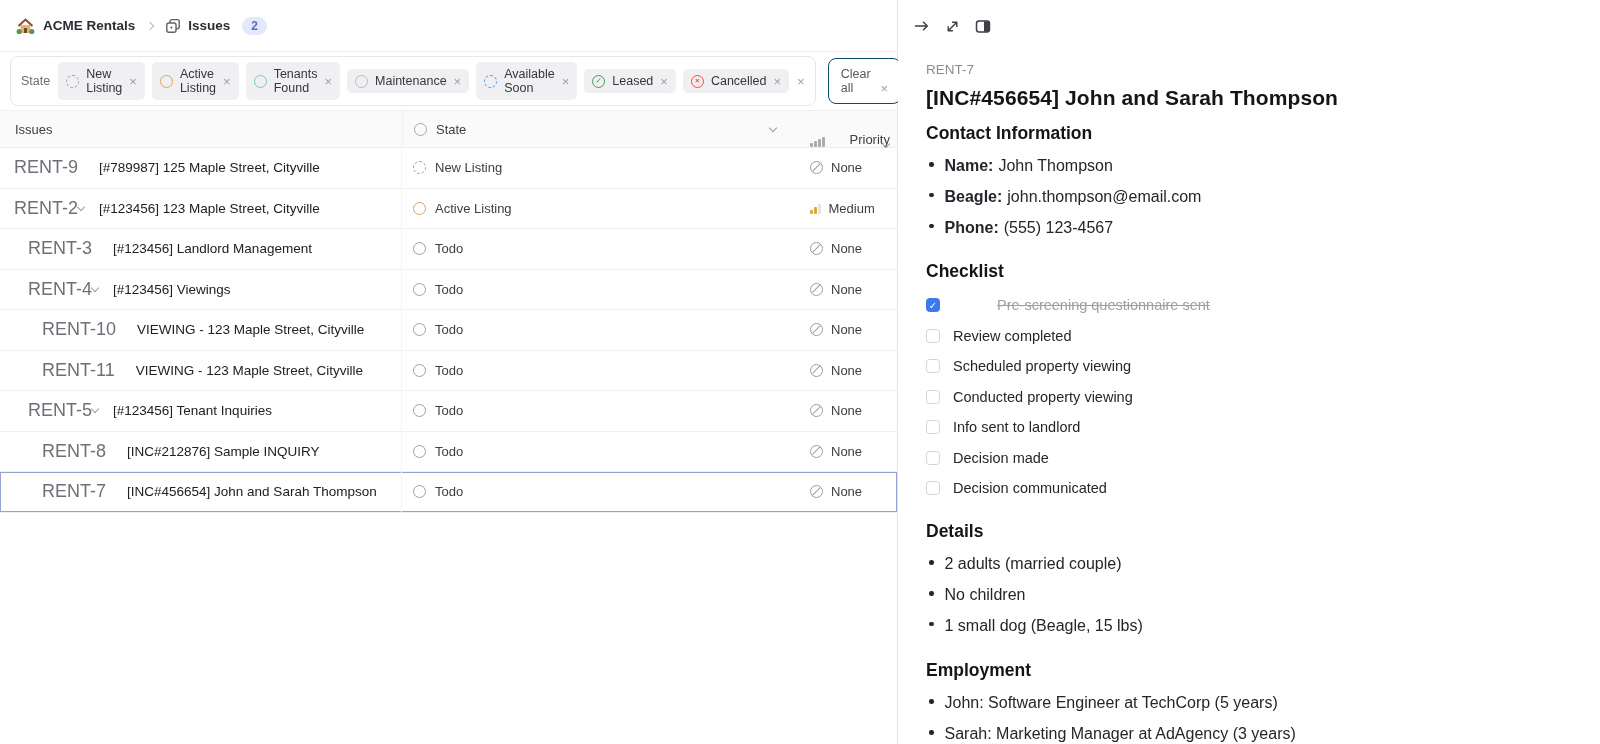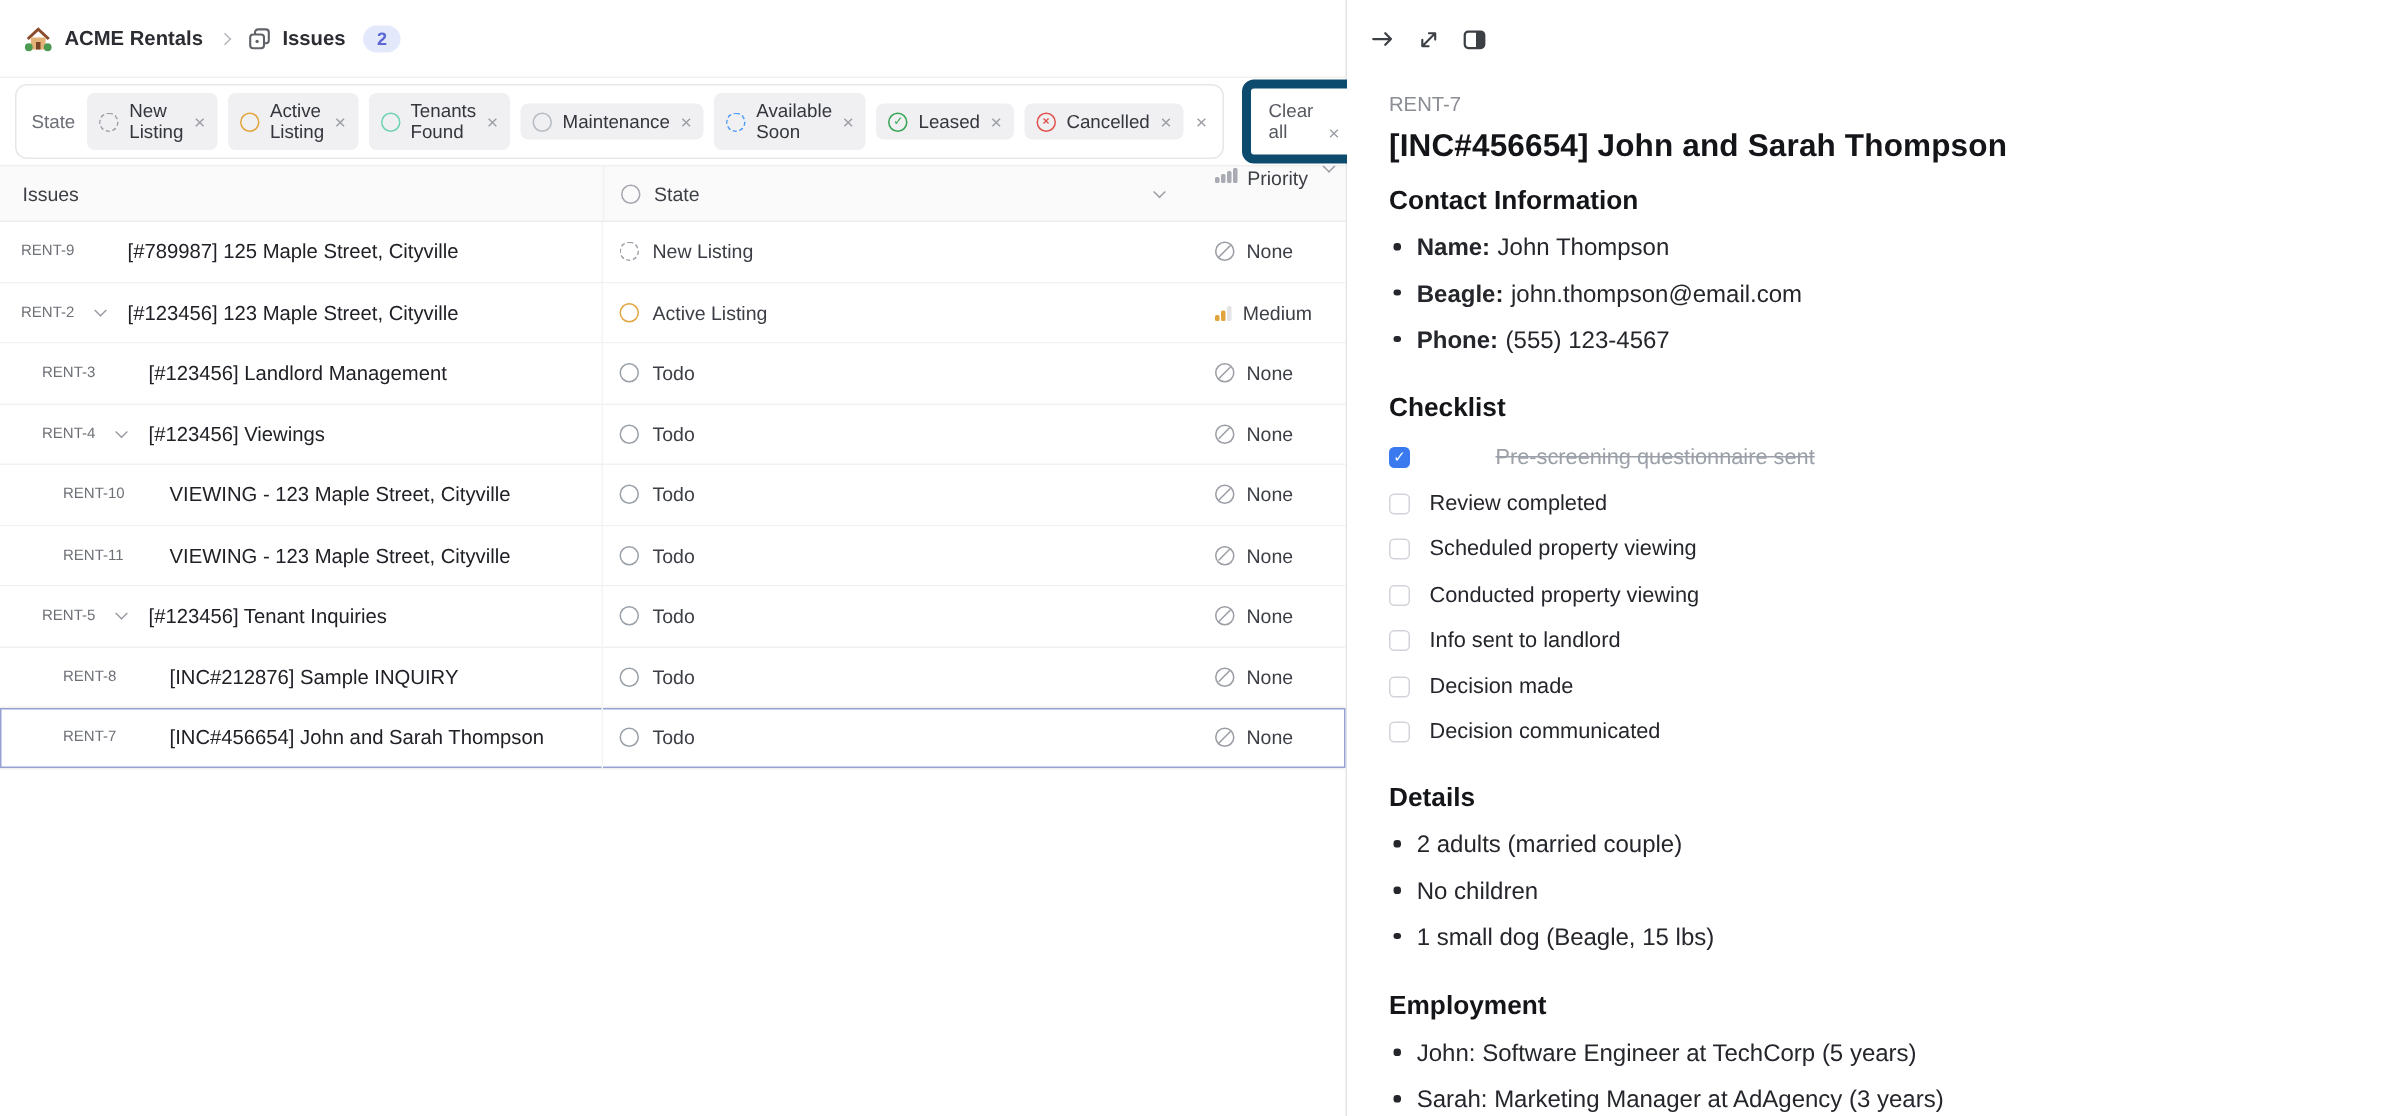--- a/index.html
+++ b/index.html
@@ -14,43 +14,43 @@
   .crumb-team { display:flex; align-items:center; gap:8px; font-size:13.5px; font-weight:600; color:#2b2d33; }
   .crumb-sep { width:6px; height:6px; border-right:1.4px solid #b6b8be; border-bottom:1.4px solid #b6b8be; transform:rotate(-45deg); margin:0 4px; }
   .crumb-issues { display:flex; align-items:center; gap:7px; font-size:13.5px; font-weight:600; color:#2b2d33; }
   .count-badge { background:#e4e8fb; color:#5c67d4; font-size:12px; font-weight:600; border-radius:10px; padding:2px 9px; margin-left:4px; }
 
   .filter-bar { height:58px; flex:none; display:flex; align-items:center; padding:0 10px; gap:12px; }
   .filter-group { display:flex; align-items:center; gap:8px; border:1px solid #e7e7ea; border-radius:8px; padding:5px 10px; background:#fff; }
   .filter-label { font-size:12.5px; color:#6d6f76; }
   .chip { display:flex; align-items:center; gap:7px; background:#f0f0f2; border-radius:5px; padding:5px 8px; font-size:12.5px; color:#33363c; cursor:default; }
   .chip-x, .plain-x { color:#9b9ea5; font-size:13px; line-height:1; }
-  .clear-all { display:flex; align-items:flex-end; gap:10px; border:6px solid #0c4a6e; border-radius:8px; padding:8px 12px; font-size:12.5px; color:#55585e; background:#fff; }
+  .clear-all { display:flex; align-items:flex-end; gap:10px; border:1px solid #0c4a6e; border-radius:8px; padding:8px 12px; font-size:12.5px; color:#55585e; background:#fff; }
 
   
   .sic { width:13px; height:13px; border-radius:50%; border:1.6px solid currentColor; flex:none;
          display:inline-flex; align-items:center; justify-content:center; font-size:8px; line-height:1; font-weight:700; }
   .sic.dashed { border-style:dashed; border-width:1.4px; }
 
   .table-head { height:38px; flex:none; display:flex; align-items:center; background:#fafafa; border-top:1px solid #efeff1; border-bottom:1px solid #ececee; font-size:13px; color:#3c3e45; }
   .th-issues { width:402px; flex:none; padding-left:15px; }
   .th-state { width:388px; flex:none; display:flex; align-items:center; gap:9px; padding-left:11px; position:relative; height:100%; border-left:1px solid #f1f1f3; }
   .th-state .chv-end { position:absolute; right:14px; }
-  .th-priority { flex:1; display:flex; align-items:flex-start; gap:7px; padding-left:20px; position:relative; height:100%; }
+  .th-priority { flex:1; display:flex; align-items:flex-end; gap:25px; padding-left:20px; position:relative; height:100%; }
   .th-priority .chv-end { position:absolute; right:8px; }
   .chv { width:6px; height:6px; border-right:1.4px solid #9a9da4; border-bottom:1.4px solid #9a9da4; display:inline-block; transform:rotate(45deg); margin-top:-3px; }
 
   .head-bars, .bars { display:inline-flex; align-items:flex-end; gap:1.5px; height:11px; }
   .head-bars i, .bars i { width:2.5px; border-radius:1px; background:#a8abb2; display:inline-block; }
 
   .rows { flex:none; }
   .row { height:40.5px; display:flex; align-items:stretch; border-bottom:1px solid #f1f1f3; background:#fff; }
   .row.selected { box-shadow: inset 0 0 0 1px #96a2cf; }
   .col-issues { width:402px; flex:none; display:flex; align-items:center; border-right:1px solid #f4f4f6; }
-  .row-id { font-size:10px; color:#6d7076; min-width:50px; flex:none; }
+  .row-id { font-size:18px; color:#6d7076; min-width:50px; flex:none; }
   .row-chev { width:14px; flex:none; display:inline-flex; align-items:center; }
   .row-title { font-size:13.5px; color:#202127; font-weight:500; margin-left:7px; white-space:nowrap; }
   .col-state { width:388px; flex:none; display:flex; align-items:center; gap:9px; padding-left:11px; font-size:13px; color:#3c3e45; }
   .col-priority { flex:1; display:flex; align-items:center; gap:8px; padding-left:20px; font-size:13px; color:#3c3e45; }
 
   .pnone { position:relative; width:13px; height:13px; border:1.4px solid #9a9da4; border-radius:50%; flex:none; }
   .pnone::after { content:""; position:absolute; left:-0.5px; top:4.6px; width:11px; height:1.4px; background:#9a9da4; transform:rotate(-45deg); }
 
   
   .right-panel { flex:1; background:#fff; display:flex; flex-direction:column; overflow:hidden; }

